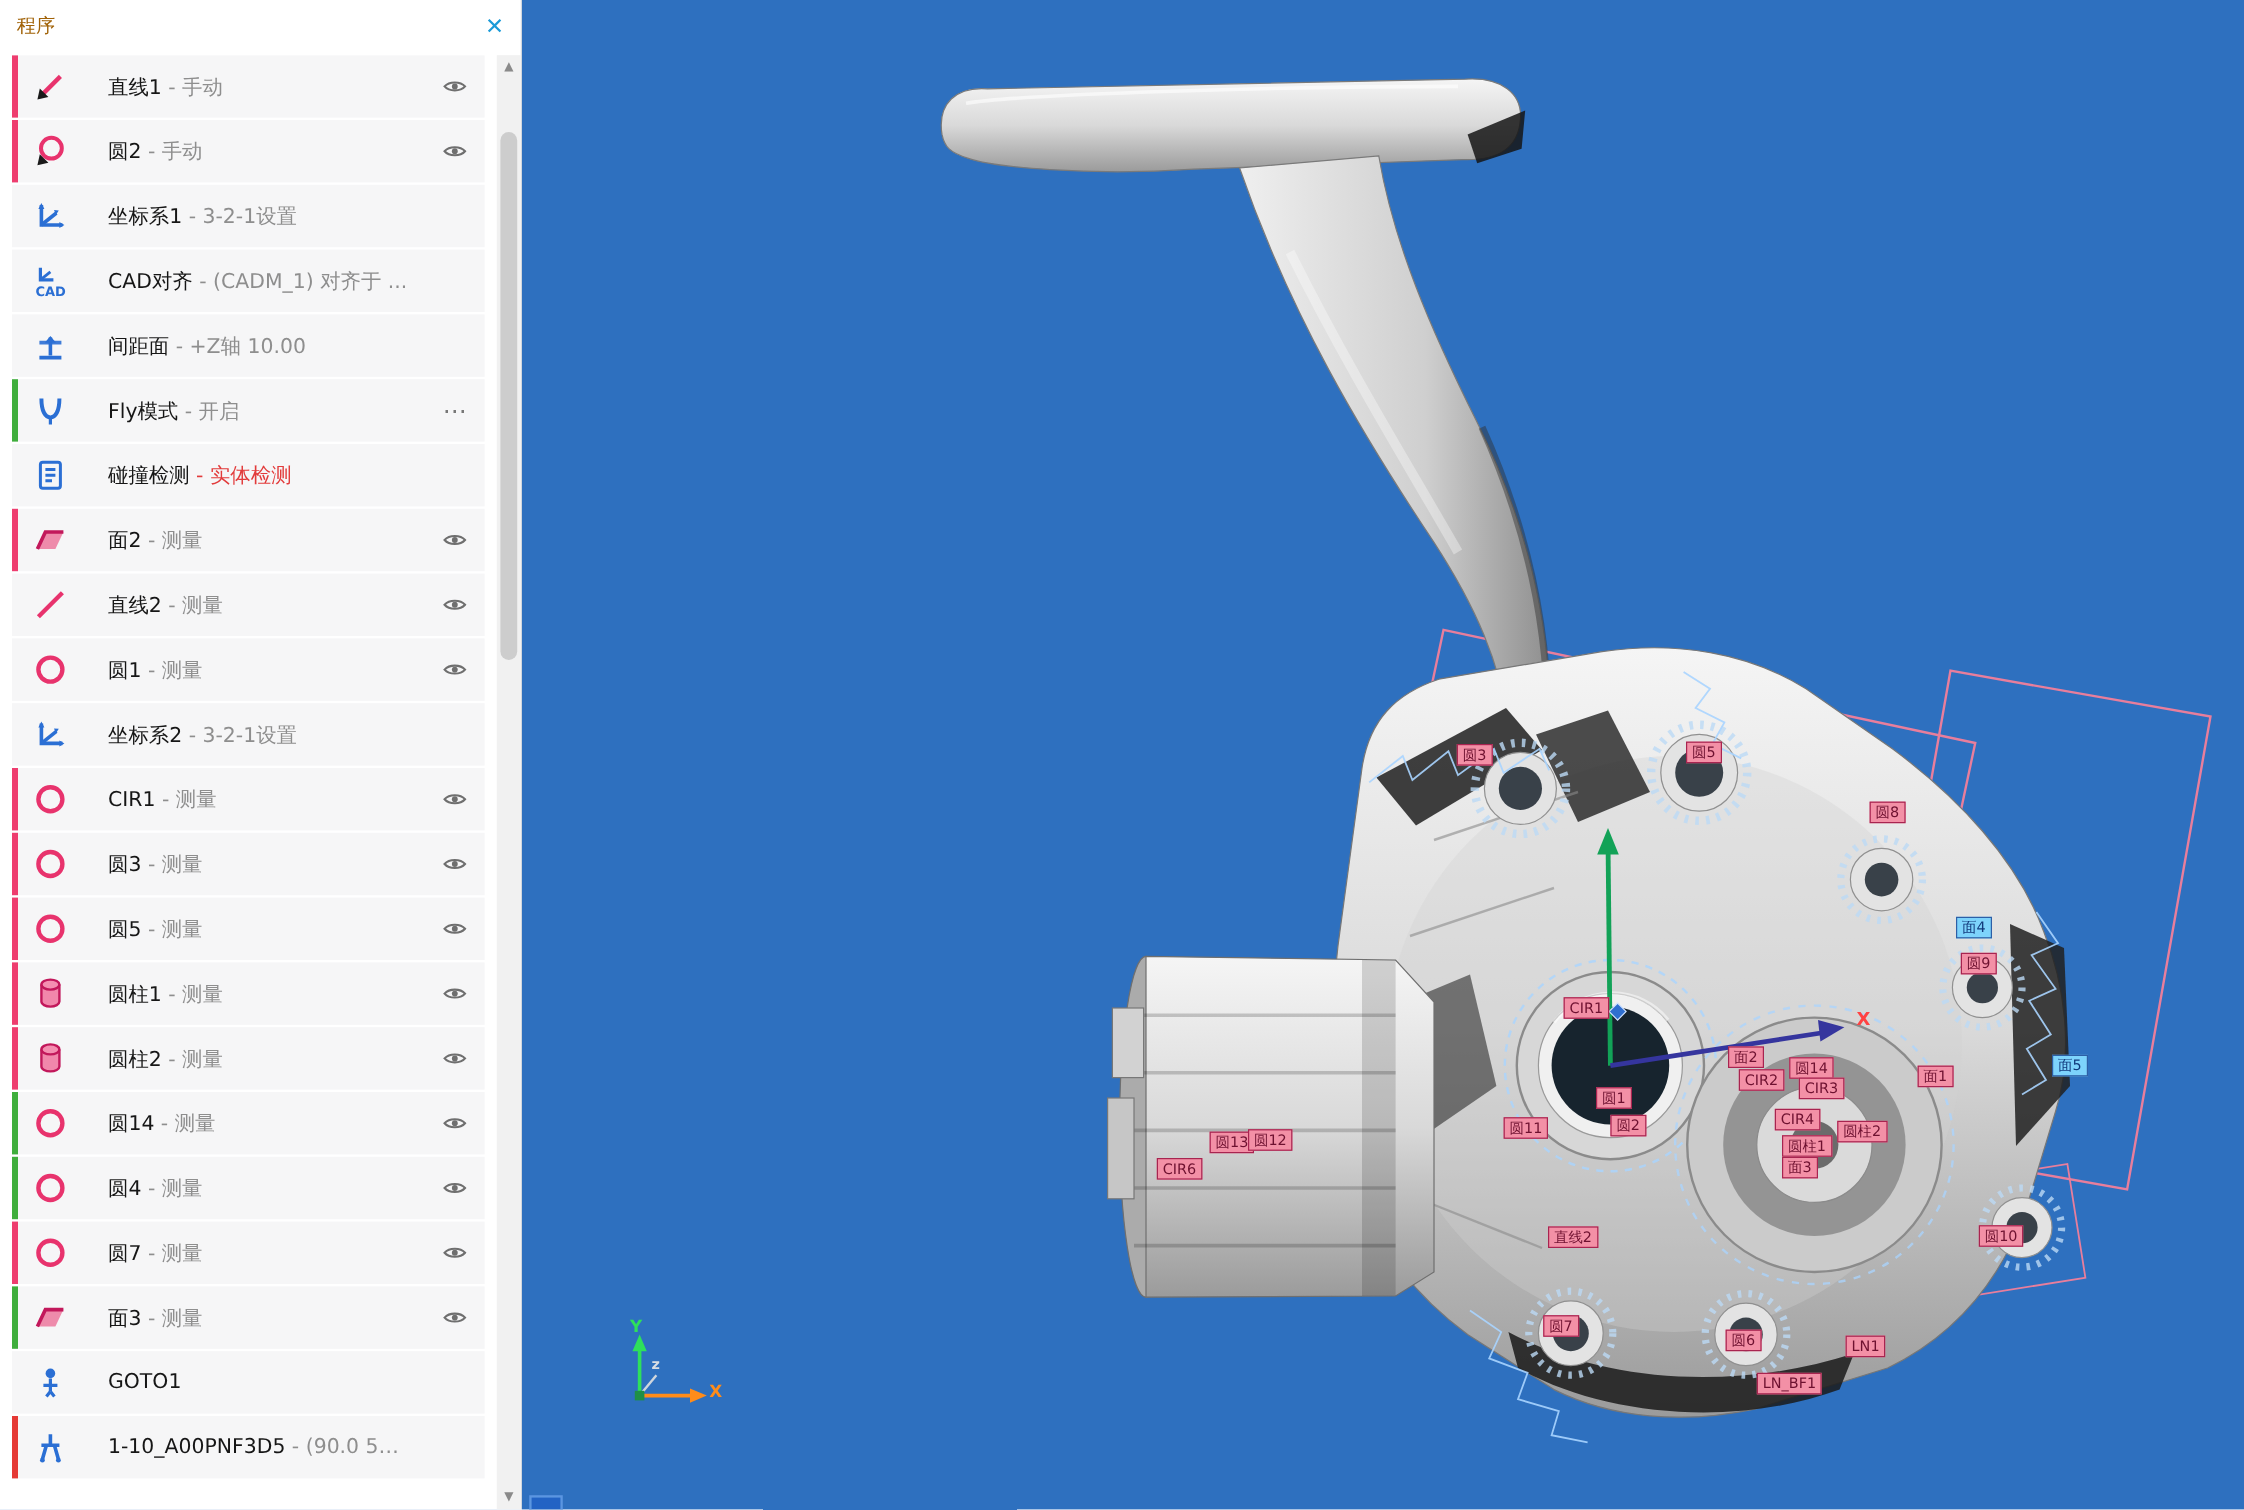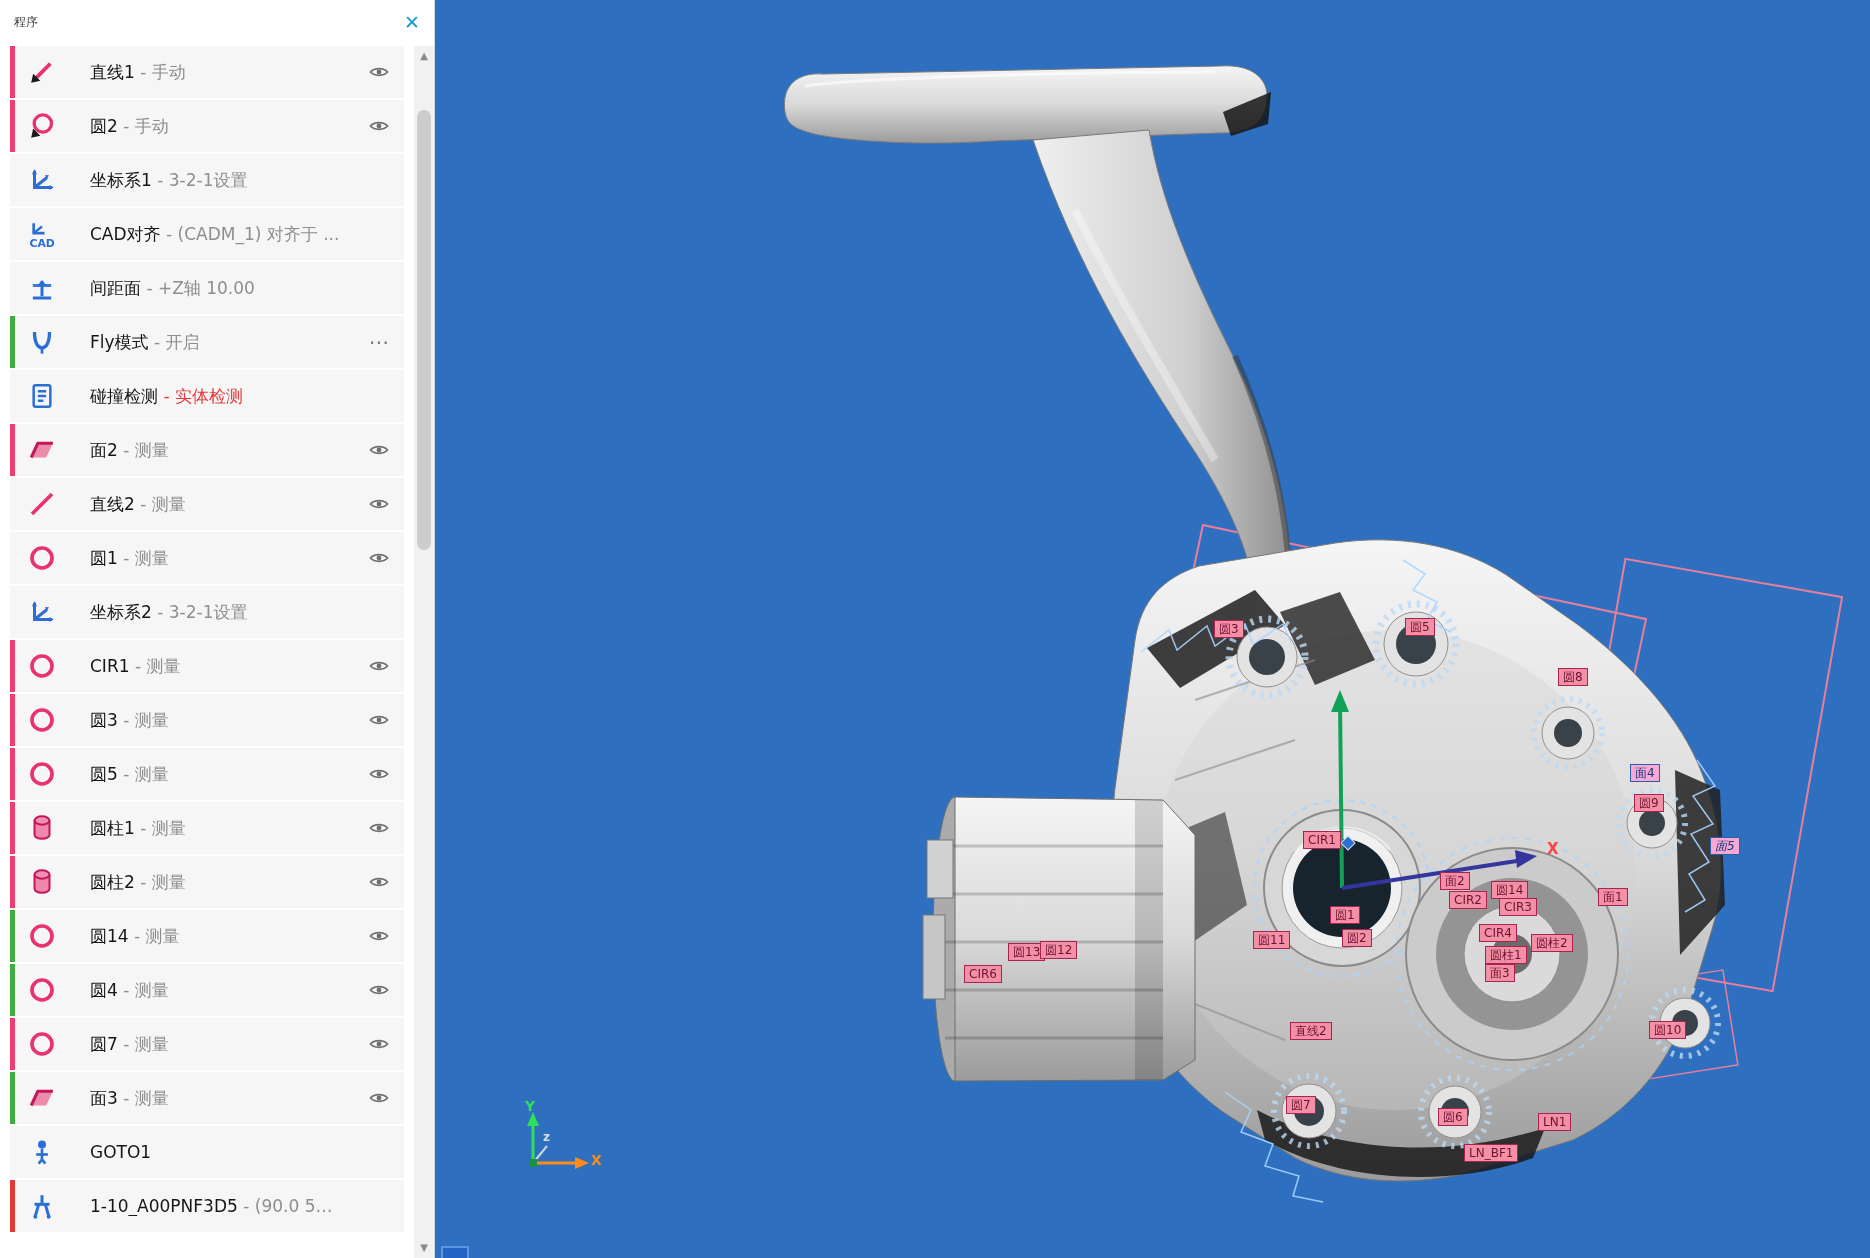--- a/index.html
+++ b/index.html
@@ -5,21 +5,21 @@
   * { box-sizing: border-box; margin: 0; padding: 0; }
   html, body { width: 1870px; height: 1258px; overflow: hidden;
     font-family: "DejaVu Sans", "Liberation Sans", sans-serif; background: #fff; }
   .app { display: flex; width: 1870px; height: 1258px; }
 
   
   .sidebar { position: relative; width: 435px; flex: 0 0 435px; height: 1258px;
     background: #ffffff; border-right: 1px solid #d0d7de; }
   .panel-header { height: 44px; display: flex; align-items: center;
     justify-content: space-between; padding: 0 14px; }
-  .panel-title { font-size: 12px; color: #404040; }
+  .panel-title { font-size: 16px; color: #a16207; }
   .close-btn { color: #1b9bd8; font-size: 19px; line-height: 1; cursor: pointer; }
   .list { position: absolute; top: 46px; left: 10px; right: 30px; bottom: 0; overflow: hidden; }
   .row { position: relative; height: 52px; margin-bottom: 2px; background: #f6f6f7;
     display: flex; align-items: center; }
   .stripe { position: absolute; left: 0; top: 0; bottom: 0; width: 5px; }
   .stripe.pink { background: #ee3d6f; }
   .stripe.green { background: #3fae3c; }
   .stripe.red { background: #e53935; }
   .icon { width: 30px; height: 30px; margin-left: 17px; flex: 0 0 30px; }
   .icon svg { width: 30px; height: 30px; display: block; }
@@ -37,21 +37,21 @@
   .scroll-thumb { position: absolute; top: 64px; left: 3px; width: 14px; height: 440px;
     background: #cdcdcd; border-radius: 7px; }
 
   
   .viewport { position: relative; flex: 1; height: 1258px; background: #2e70bf; overflow: hidden; }
   .viewport svg.scene { position: absolute; left: 0; top: 0; }
   #vp-labels { position: absolute; inset: 0; }
   .vlabel { position: absolute; font-size: 12px; line-height: 14px; padding: 1px 4px;
     border: 1px solid; white-space: nowrap; cursor: pointer; }
   .vlabel.pink { background: #f390a6; border-color: #a82450; color: #6e1130; }
-  .vlabel.blue { background: #f9a8d4; border-color: #2d5fa6; color: #123a7c; }
+  .vlabel.blue { background: #7dd3fc; border-color: #2d5fa6; color: #123a7c; }
   .axis-mark { position: absolute; font-weight: bold; }
   .axis-mark.model-x { color: #ff4242; font-size: 15px; }
   .axis-mark.triad-y { color: #2ee05b; font-size: 14px; }
   .axis-mark.triad-z { color: #d7dde4; font-size: 12px; }
   .axis-mark.triad-x { color: #ff8c1a; font-size: 14px; }
   .corner-widget { position: absolute; left: 6px; bottom: -6px; width: 28px; height: 18px;
     background: #2263c4; border: 2px solid #5b96e0; }
 </style>
 </head>
 <body>
@@ -491,21 +491,21 @@
       <line x1="98" y1="1163" x2="112" y2="1146" stroke="#cfd6dd" stroke-width="2"></line>
       <rect x="94" y="1159" width="8" height="8" fill="#1f8f46"></rect>
     </svg>
 
     <div id="vp-labels">
         <div class="vlabel pink" style="left: 779px; top: 620px;">圆3</div>
         <div class="vlabel pink" style="left: 970px; top: 618px;">圆5</div>
         <div class="vlabel pink" style="left: 1123px; top: 668px;">圆8</div>
         <div class="vlabel blue" style="left: 1195px; top: 764px;">面4</div>
         <div class="vlabel pink" style="left: 1199px; top: 794px; text-align: center;">圆9</div>
-        <div class="vlabel blue" style="left: 1275px; top: 837px; font-style: italic;">面5</div>
+        <div class="vlabel blue" style="left: 1275px; top: 879px;">面5</div>
         <div class="vlabel pink" style="left: 868px; top: 831px;">CIR1</div>
         <div class="vlabel pink" style="left: 1005px; top: 872px;">面2</div>
         <div class="vlabel pink" style="left: 1014px; top: 891px;">CIR2</div>
         <div class="vlabel pink" style="left: 1056px; top: 881px;">圆14</div>
         <div class="vlabel pink" style="left: 1064px; top: 898px;">CIR3</div>
         <div class="vlabel pink" style="left: 1163px; top: 888px;">面1</div>
         <div class="vlabel pink" style="left: 895px; top: 906px;">圆1</div>
         <div class="vlabel pink" style="left: 907px; top: 929px;">圆2</div>
         <div class="vlabel pink" style="left: 818px; top: 931px;">圆11</div>
         <div class="vlabel pink" style="left: 573px; top: 943px;">圆13</div>

